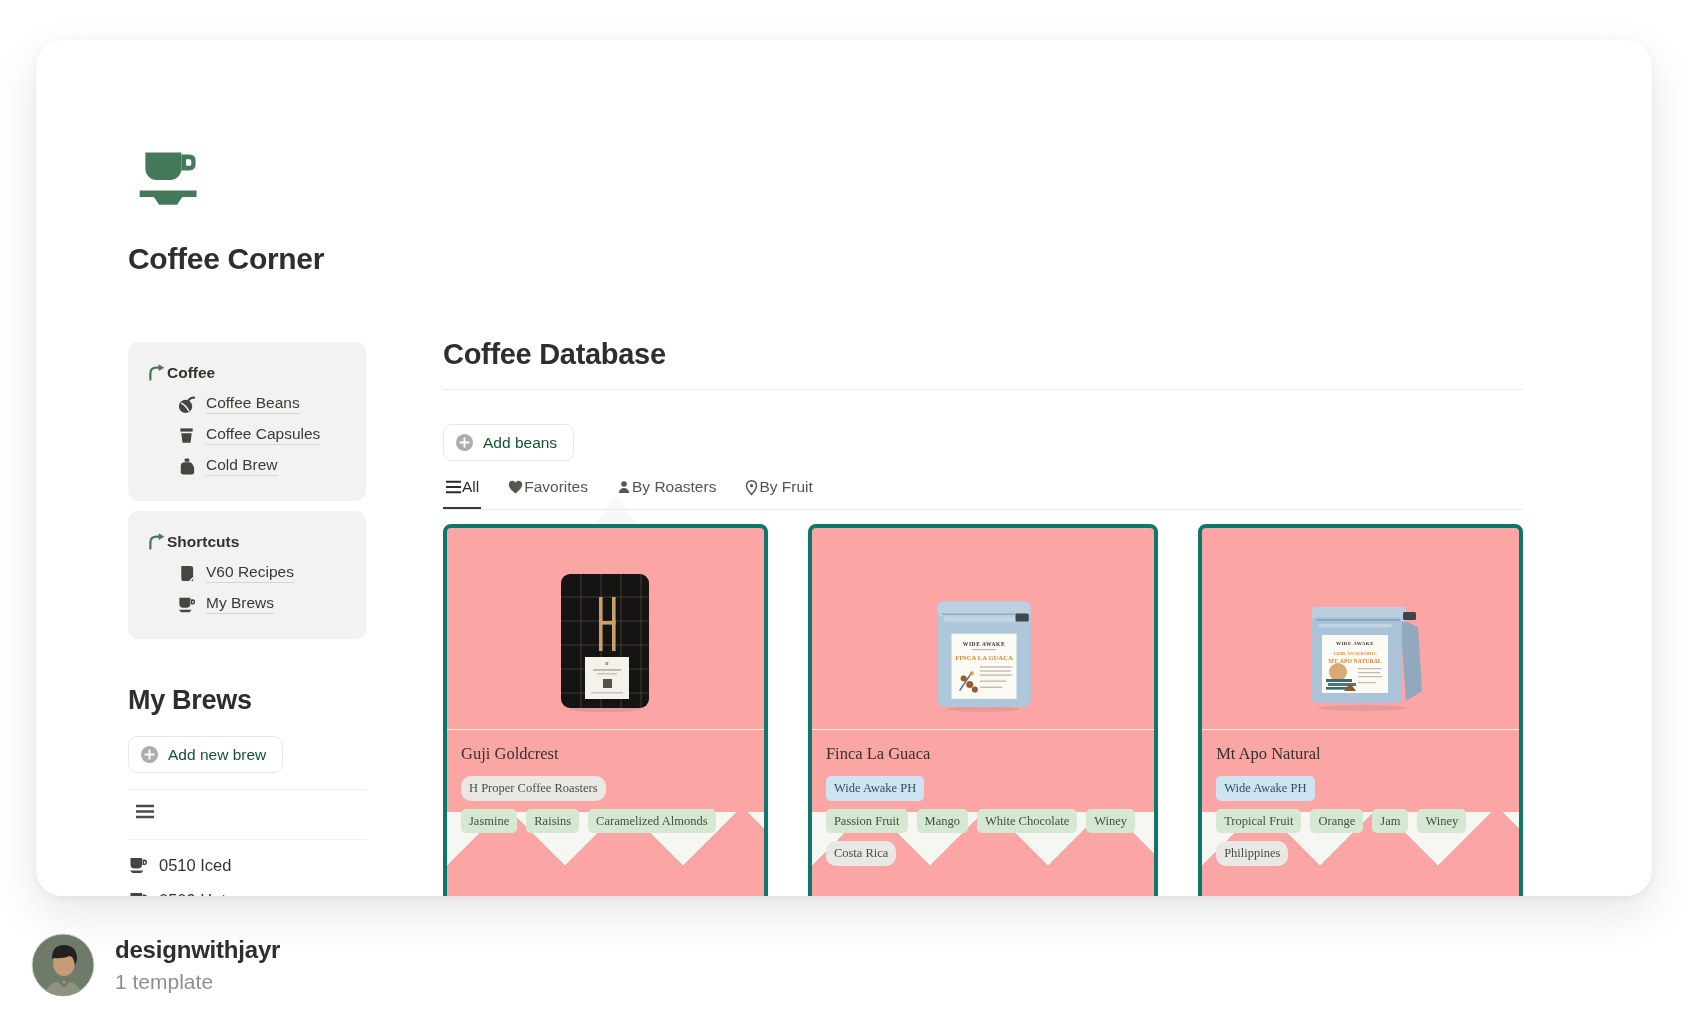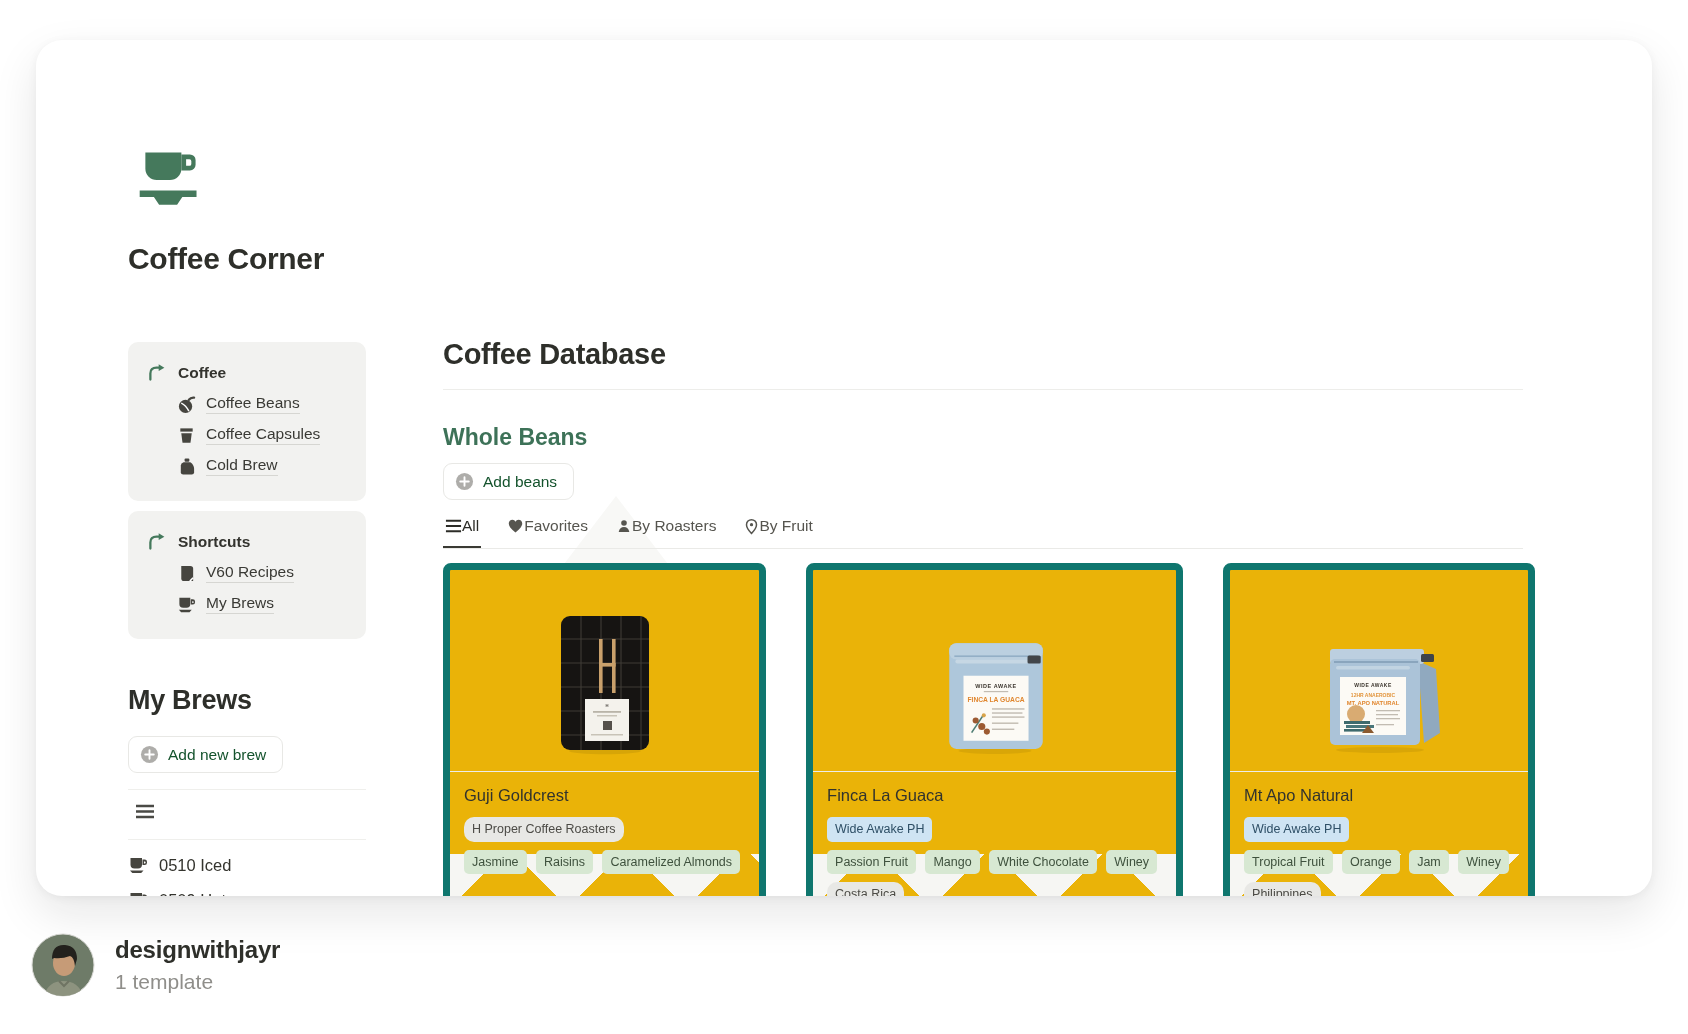--- a/index.html
+++ b/index.html
@@ -9,21 +9,21 @@
   
   .page-card { position:absolute; left:36px; top:40px; width:1616px; height:856px;
     background:#fff; border-radius:26px; overflow:hidden;
     box-shadow:0 18px 45px rgba(20,20,20,.10), 0 2px 10px rgba(20,20,20,.05); }
 
   
   .sidebar { position:absolute; left:92px; top:108px; width:238px; }
   .logo { margin:0 0 26px 6px; }
   .ws-title { font-size:30px; font-weight:700; color:#2e2f2a; letter-spacing:-.3px; margin-bottom:66px; }
   .nav-box { background:#f2f2f0; border-radius:10px; padding:20px 12px 14px 18px; margin-bottom:10px; }
-  .nav-head { display:flex; align-items:center; gap:11px; margin-bottom:8px; }
+  .nav-head { display:flex; align-items:center; margin-bottom:8px; }
   .nav-head-label { font-size:15.5px; font-weight:700; color:#33332e; }
   .nav-item { display:flex; align-items:center; gap:10px; margin:11px 0 11px 31px; }
   .nav-link { font-size:15.5px; color:#3a3a35; text-decoration:none;
     border-bottom:1px solid #d6d6d2; padding-bottom:1px; cursor:pointer; }
   .brews-title { font-size:27px; font-weight:700; color:#2e2f2a; letter-spacing:-.3px; margin:46px 0 20px; }
   .pill-btn { display:inline-flex; align-items:center; gap:9px; background:#fff;
     border:1px solid #e8e8e5; border-radius:9px; padding:8px 16px 8px 11px;
     font-size:15.5px; color:#14532d; cursor:pointer; font-family:inherit; }
   .sb-divider { border:none; border-top:1px solid #efefec; margin:16px 0 14px; }
   .drag-handle { margin-left:7px; display:inline-block; cursor:grab; }
@@ -36,21 +36,21 @@
   .bg-peak { position:absolute; z-index:0; left:118px; top:158px; width:110px; height:72px;
     background:#f8f8f6; clip-path:polygon(50% 0,100% 100%,0 100%); }
   .page-title { font-size:29px; font-weight:700; color:#2e2f2a; letter-spacing:-.3px; margin-bottom:18px; }
   .main-divider { border:none; border-top:1px solid #ededea; margin-bottom:34px; }
   .section-title { font-size:23px; font-weight:700; color:#3d7258; margin-bottom:12px; }
   .tabs { display:flex; align-items:flex-end; gap:24px; margin-top:15px; border-bottom:1px solid #eaeae7; }
   .tab { display:flex; align-items:center; gap:0; font-size:15.5px; color:#56554f;
     padding:2px 2px 13px; cursor:pointer; }
   .tab.active { color:#2c2c27; border-bottom:2px solid #3a3a34; padding-bottom:11px; font-weight:500; }
   .cards { display:grid; grid-template-columns:repeat(3,1fr); gap:40px; margin-top:14px; }
-  .card { border:7px solid #0f766e; border-radius:8px; background:#eab308; height:440px; cursor:pointer; }
+  .card { border:4px solid #0f766e; border-radius:8px; background:#fca5a5; height:440px; cursor:pointer;font-family:Liberation Serif, serif; }
   .card-media { height:202px; border-bottom:1px solid #ededea;
     display:flex; align-items:flex-end; justify-content:center; padding-bottom:16px; }
   .card-body { position:relative; padding:13px 14px; overflow:hidden; height:236px; }
   .card-body > * { position:relative; z-index:1; }
   .watermark { position:absolute; z-index:0; left:0; right:0; top:58px; height:120px;
     background-image:linear-gradient(135deg,#f6f6f3 25%,transparent 25%),
                      linear-gradient(225deg,#f6f6f3 25%,transparent 25%);
     background-position:0 100%, 0 100%; background-size:118px 96px; background-repeat:repeat-x; }
   .card-title { font-size:16.5px; font-weight:500; color:#32332d; margin:1px 0 12px; }
   .tag-row { margin-bottom:4px; white-space:nowrap; }
@@ -175,21 +175,20 @@
         <path d="M2 15.5 h13.5 l-2.3 2.6 H4.3 z" fill="#46453f"></path>
       </svg>
       <span class="brew-label">0509 Hot</span>
     </div>
   </aside>
 
   <main class="main">
     <div class="bg-peak"></div>
     <h1 class="page-title">Coffee Database</h1>
     <hr class="main-divider">
-    <h2 class="section-title">Whole Beans</h2>
 
     <button class="pill-btn">
       <svg width="19" height="19" viewBox="0 0 20 20">
         <circle cx="10" cy="10" r="9" fill="#aeadaa"></circle>
         <path d="M10 5.5 v9 M5.5 10 h9" stroke="#fff" stroke-width="2" stroke-linecap="round"></path>
       </svg>
       <span>Add beans</span>
     </button>
 
     

